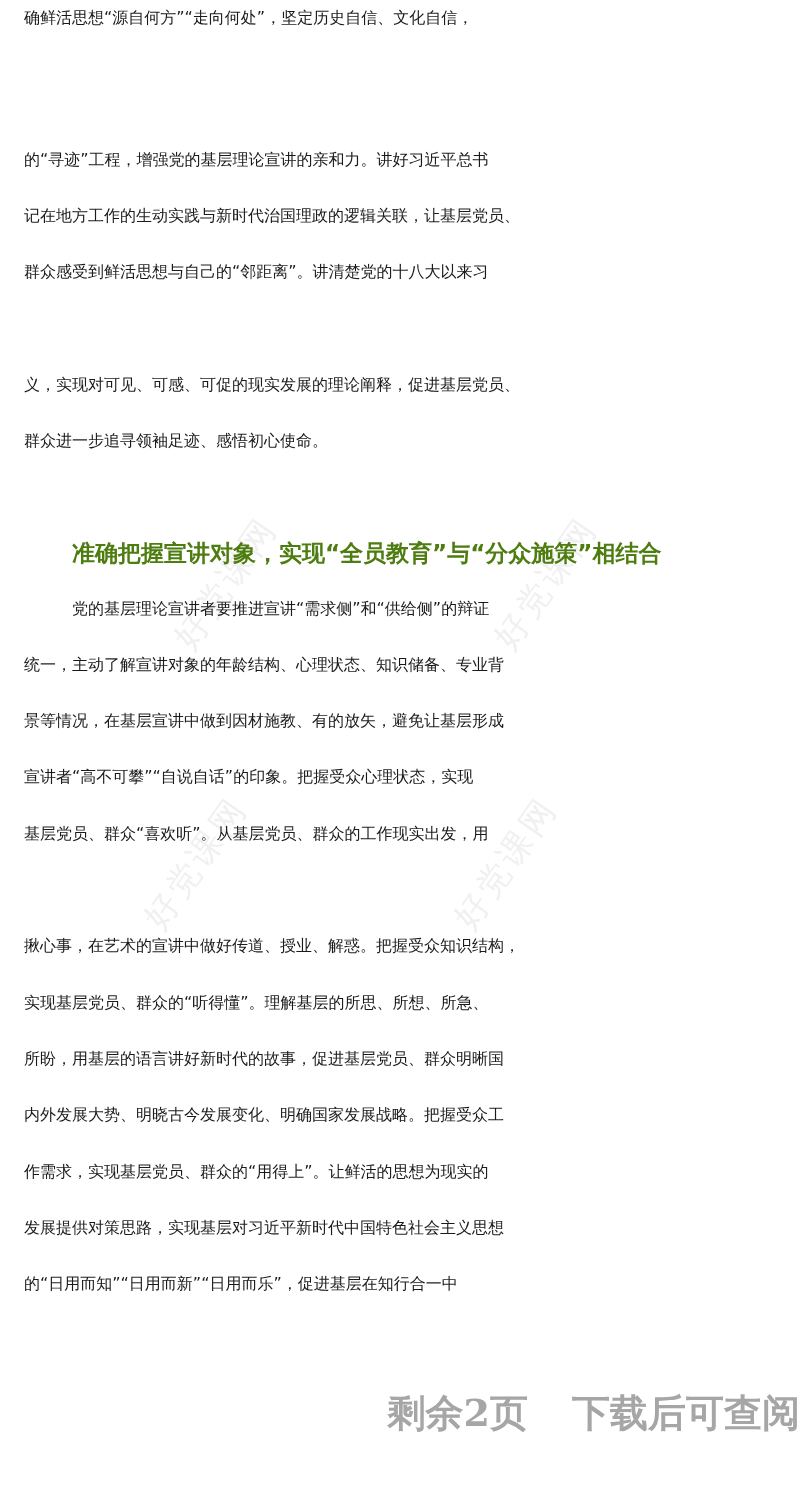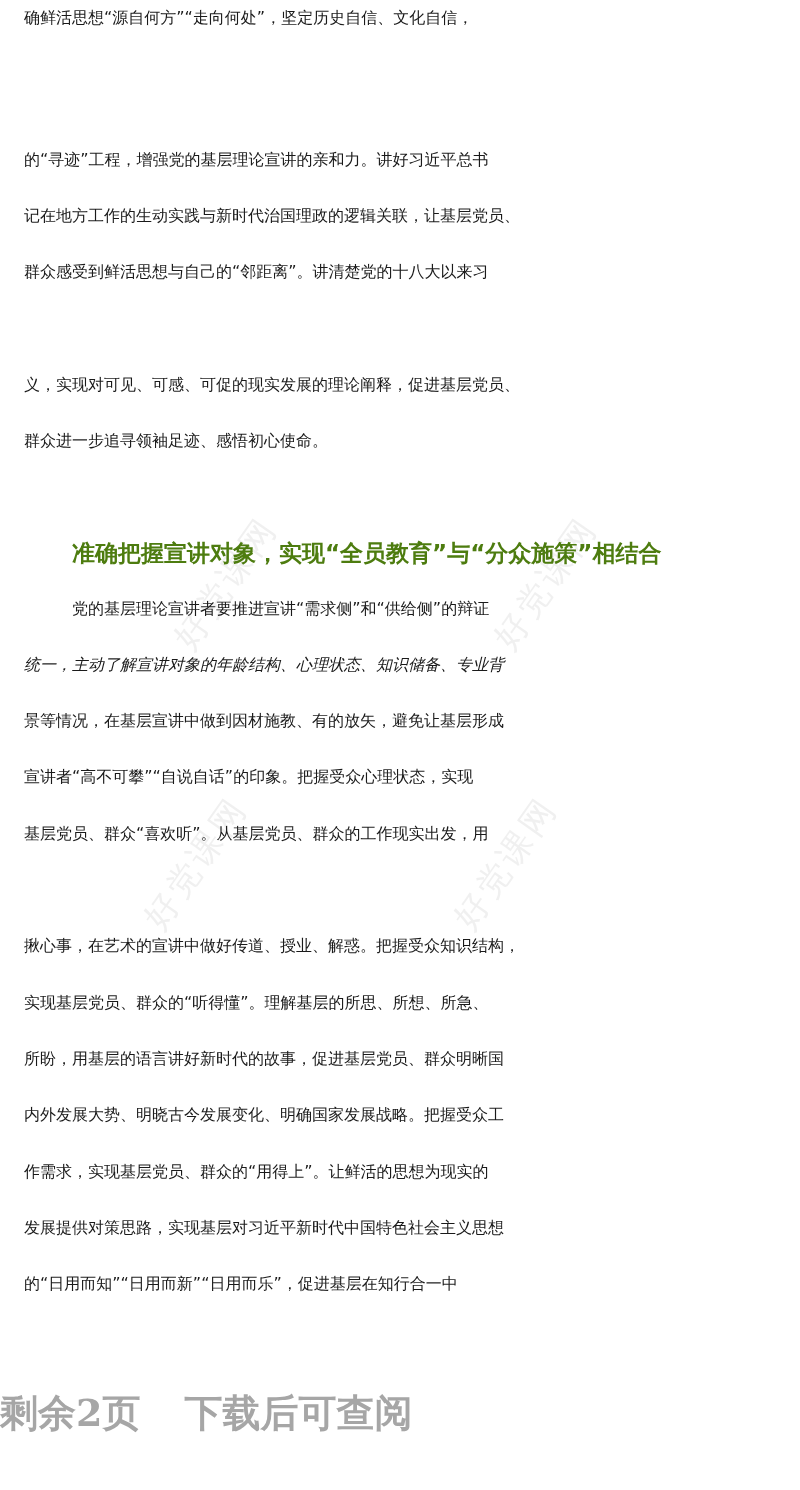--- a/index.html
+++ b/index.html
@@ -52,21 +52,21 @@
       transform-origin: center center;
       white-space: nowrap;
       pointer-events: none;
       letter-spacing: 4px;
     }
     .remaining {
       position: absolute;
       top: 1388px;
       left: 0;
       width: 800px;
-      text-align: left;
+      text-align: right;
       font-family: "DejaVu Serif", "Liberation Serif", serif;
       font-weight: bold;
       font-size: 38px;
       line-height: 50px;
       color: #a6a6a6;
     }
     .remaining span {
       display: inline-block;
     }
     .remaining .gap {
@@ -86,21 +86,21 @@
   <div class="line" style="top:3px;">确鲜活思想“源自何方”“走向何处”，坚定历史自信、文化自信，</div>
   <div class="line" style="top:145px;">的“寻迹”工程，增强党的基层理论宣讲的亲和力。讲好习近平总书</div>
   <div class="line" style="top:201px;">记在地方工作的生动实践与新时代治国理政的逻辑关联，让基层党员、</div>
   <div class="line" style="top:257px;">群众感受到鲜活思想与自己的“邻距离”。讲清楚党的十八大以来习</div>
   <div class="line" style="top:370px;">义，实现对可见、可感、可促的现实发展的理论阐释，促进基层党员、</div>
   <div class="line" style="top:427px;font-family:Liberation Mono, monospace;">群众进一步追寻领袖足迹、感悟初心使命。</div>
 
   <div class="heading" style="top:538px;">准确把握宣讲对象，实现“全员教育”与“分众施策”相结合</div>
 
   <div class="line indent" style="top:594px;">党的基层理论宣讲者要推进宣讲“需求侧”和“供给侧”的辩证</div>
-  <div class="line" style="top:650px;font-style:italic;">统一，主动了解宣讲对象的年龄结构、心理状态、知识储备、专业背</div>
+  <div class="line" style="top:650px;">统一，主动了解宣讲对象的年龄结构、心理状态、知识储备、专业背</div>
   <div class="line" style="top:706px;">景等情况，在基层宣讲中做到因材施教、有的放矢，避免让基层形成</div>
   <div class="line" style="top:762px;">宣讲者“高不可攀”“自说自话”的印象。把握受众心理状态，实现</div>
   <div class="line" style="top:819px;">基层党员、群众“喜欢听”。从基层党员、群众的工作现实出发，用</div>
   <div class="line" style="top:931px;">揪心事，在艺术的宣讲中做好传道、授业、解惑。把握受众知识结构，</div>
   <div class="line" style="top:988px;">实现基层党员、群众的“听得懂”。理解基层的所思、所想、所急、</div>
   <div class="line" style="top:1044px;">所盼，用基层的语言讲好新时代的故事，促进基层党员、群众明晰国</div>
   <div class="line" style="top:1100px;">内外发展大势、明晓古今发展变化、明确国家发展战略。把握受众工</div>
   <div class="line" style="top:1157px;">作需求，实现基层党员、群众的“用得上”。让鲜活的思想为现实的</div>
   <div class="line" style="top:1213px;">发展提供对策思路，实现基层对习近平新时代中国特色社会主义思想</div>
   <div class="line" style="top:1269px;">的“日用而知”“日用而新”“日用而乐”，促进基层在知行合一中</div>

